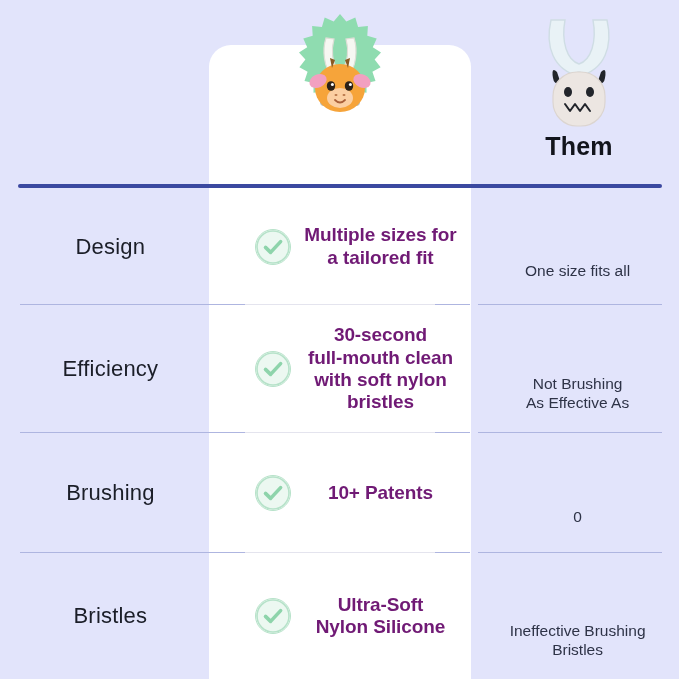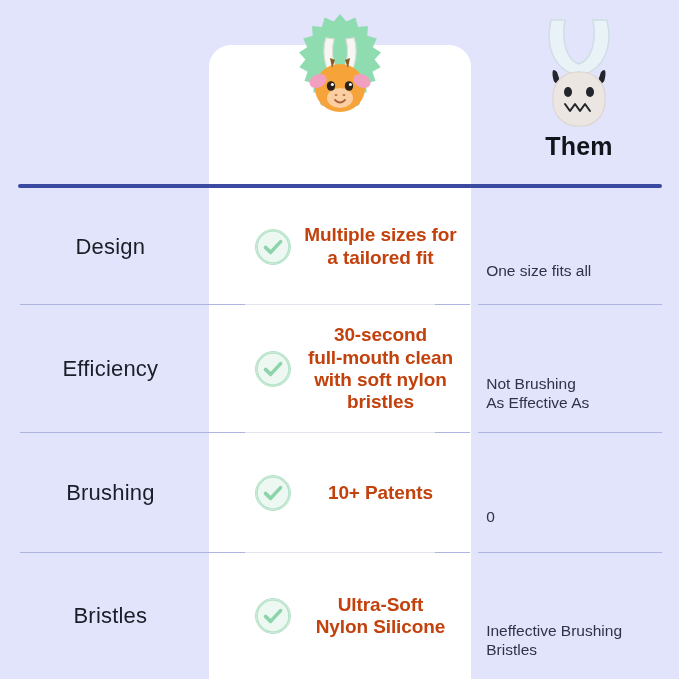--- a/index.html
+++ b/index.html
@@ -117,27 +117,27 @@
     letter-spacing: 0.2px;
   }
 
   .check-wrap { flex: 0 0 auto; margin-left: 22px; }
   .us-text {
     flex: 1 1 auto;
     text-align: center;
     font-size: 19px;
     font-weight: bold;
     line-height: 1.18;
-    color: #c2410c;
+    color: #701a75;
     letter-spacing: -0.1px;
     padding-right: 6px;
   }
   .them-text {
     width: 100%;
-    text-align: left;
+    text-align: center;
     font-size: 15.5px;
     line-height: 1.25;
     color: #2e3347;
     margin-top: 48px;
   }
 
   
   .sep {
     position: absolute;
     bottom: 0;

